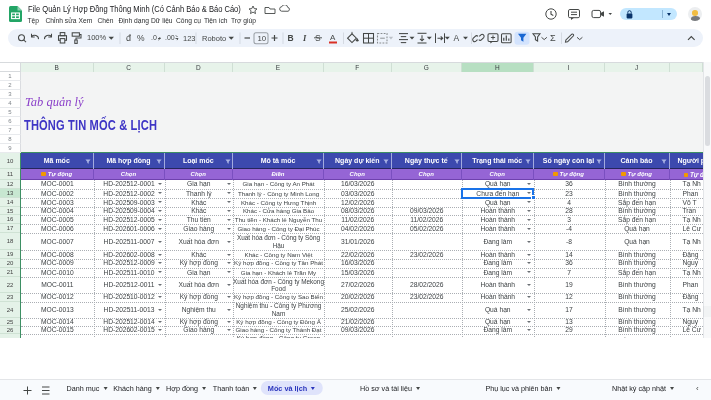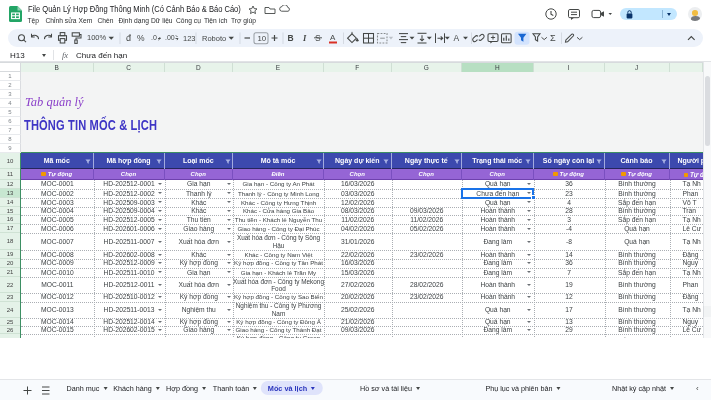--- a/index.html
+++ b/index.html
@@ -180,27 +180,20 @@
 <text x="550" y="12.3" font-size="9.2" fill="#444746" stroke="none" font-family="Liberation Sans">Σ</text>
 <line x1="561.5" y1="3.5" x2="561.5" y2="15" stroke="#d5dae2"></line>
 <g>
           <path d="M567.5 12.8 L573.5 6.8 a1.25 1.25 0 0 0 -1.7 -1.7 L565.9 11 L565.5 13.1 Z"></path>
           <path d="M577 8.3 L579.7 10.6 L582.4 8.3" stroke-width="0.95"></path>
         </g>
 <path d="M688 10.8 L691.3 7.5 L694.6 10.8" stroke-width="1.15"></path>
 </svg>
     </div>
 
-<div class="ab" style="left:0;top:47.5px;width:711px;height:14.5px;background:#fff;border-bottom:1px solid #e1e3e6">
-<div class="ab" style="left:10px;top:3px;font-size:8px;color:#202124">H13</div>
-<div class="ab" style="left:42px;top:6px;width:0;height:0;border-left:2.8px solid transparent;border-right:2.8px solid transparent;border-top:3.2px solid #444746"></div>
-<div class="ab" style="left:53px;top:2px;width:1px;height:10px;background:#e1e3e6"></div>
-<div class="ab" style="left:62px;top:2.5px;font-size:8.5px;font-style:italic;color:#5f6368;font-family:'Liberation Serif',serif">fx</div>
-<div class="ab" style="left:76px;top:3px;font-size:8px;color:#202124">Chưa đến hạn</div>
-</div>
 
 <div class="ab" style="left:0;top:62px;width:711px;height:276px;overflow:hidden;background:#fff">
 <div class="ab" style="left:0;top:0;width:711px;height:10px;background:#fff;border-top:1px solid #d7dadd"></div>
 <div class="ab" style="left:21.0px;top:0.5px;width:72.5px;height:9.5px;background:#e7f3ea;border-right:1px solid #cfdfd4;font-size:6.5px;color:#3c4043;text-align:center;line-height:10px">B</div>
 <div class="ab" style="left:93.5px;top:0.5px;width:71.0px;height:9.5px;background:#e7f3ea;border-right:1px solid #cfdfd4;font-size:6.5px;color:#3c4043;text-align:center;line-height:10px">C</div>
 <div class="ab" style="left:164.5px;top:0.5px;width:68.5px;height:9.5px;background:#e7f3ea;border-right:1px solid #cfdfd4;font-size:6.5px;color:#3c4043;text-align:center;line-height:10px">D</div>
 <div class="ab" style="left:233.0px;top:0.5px;width:91.0px;height:9.5px;background:#e7f3ea;border-right:1px solid #cfdfd4;font-size:6.5px;color:#3c4043;text-align:center;line-height:10px">E</div>
 <div class="ab" style="left:324.0px;top:0.5px;width:67.5px;height:9.5px;background:#e7f3ea;border-right:1px solid #cfdfd4;font-size:6.5px;color:#3c4043;text-align:center;line-height:10px">F</div>
 <div class="ab" style="left:391.5px;top:0.5px;width:70.5px;height:9.5px;background:#e7f3ea;border-right:1px solid #cfdfd4;font-size:6.5px;color:#3c4043;text-align:center;line-height:10px">G</div>
 <div class="ab" style="left:462.0px;top:0.5px;width:71.5px;height:9.5px;background:#b7dfc2;border-right:1px solid #cfdfd4;font-size:6.5px;color:#3c4043;text-align:center;line-height:10px">H</div>

